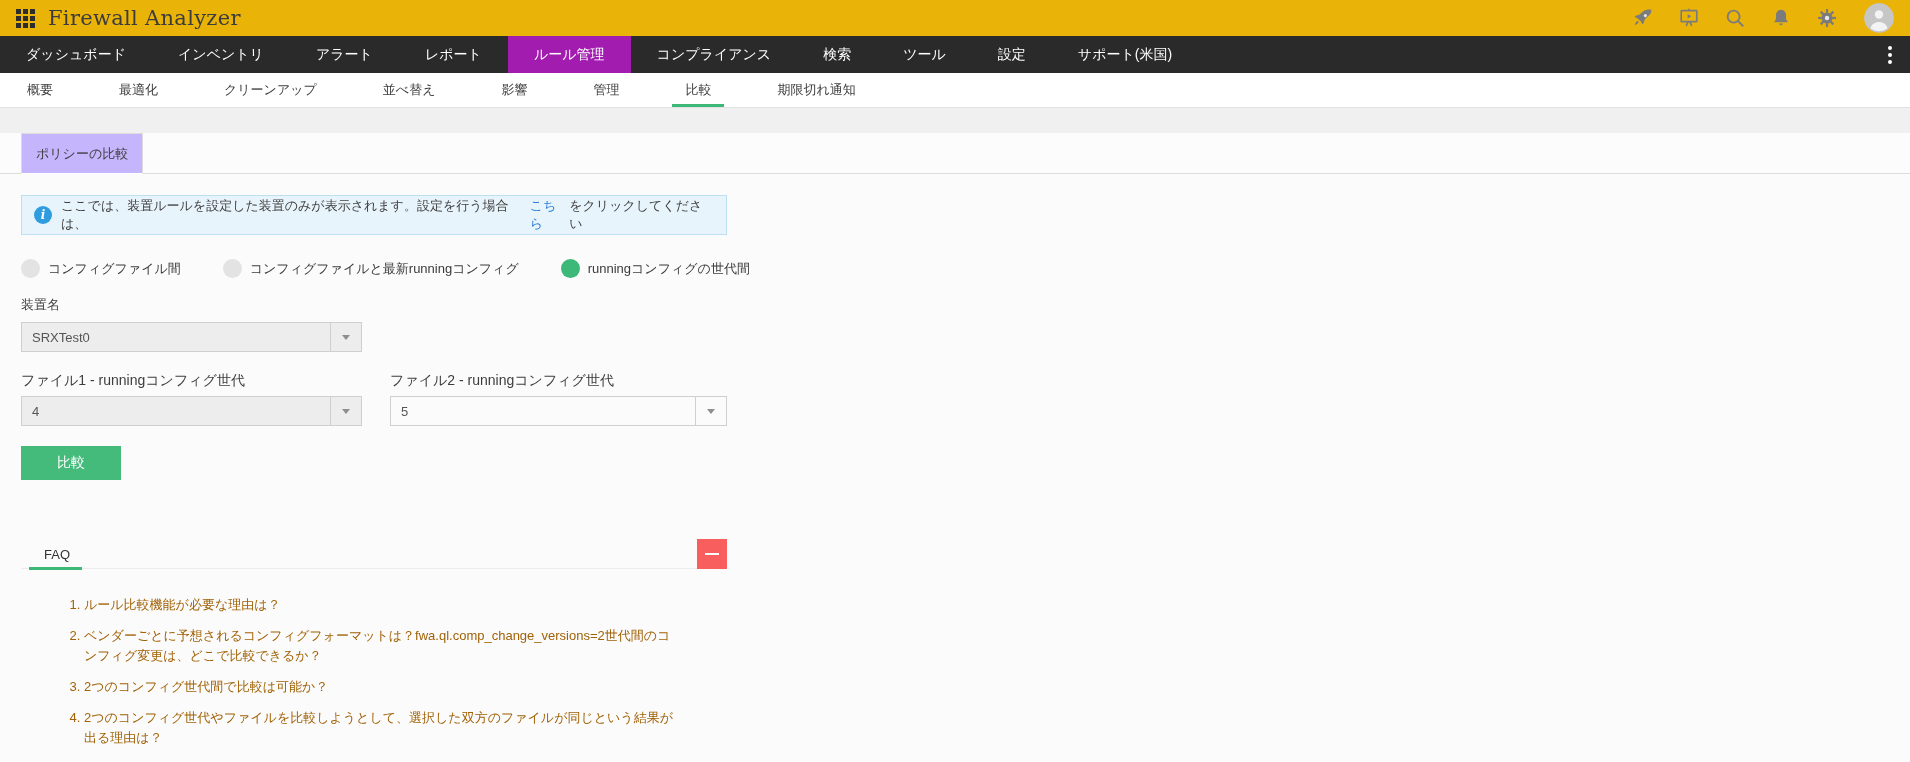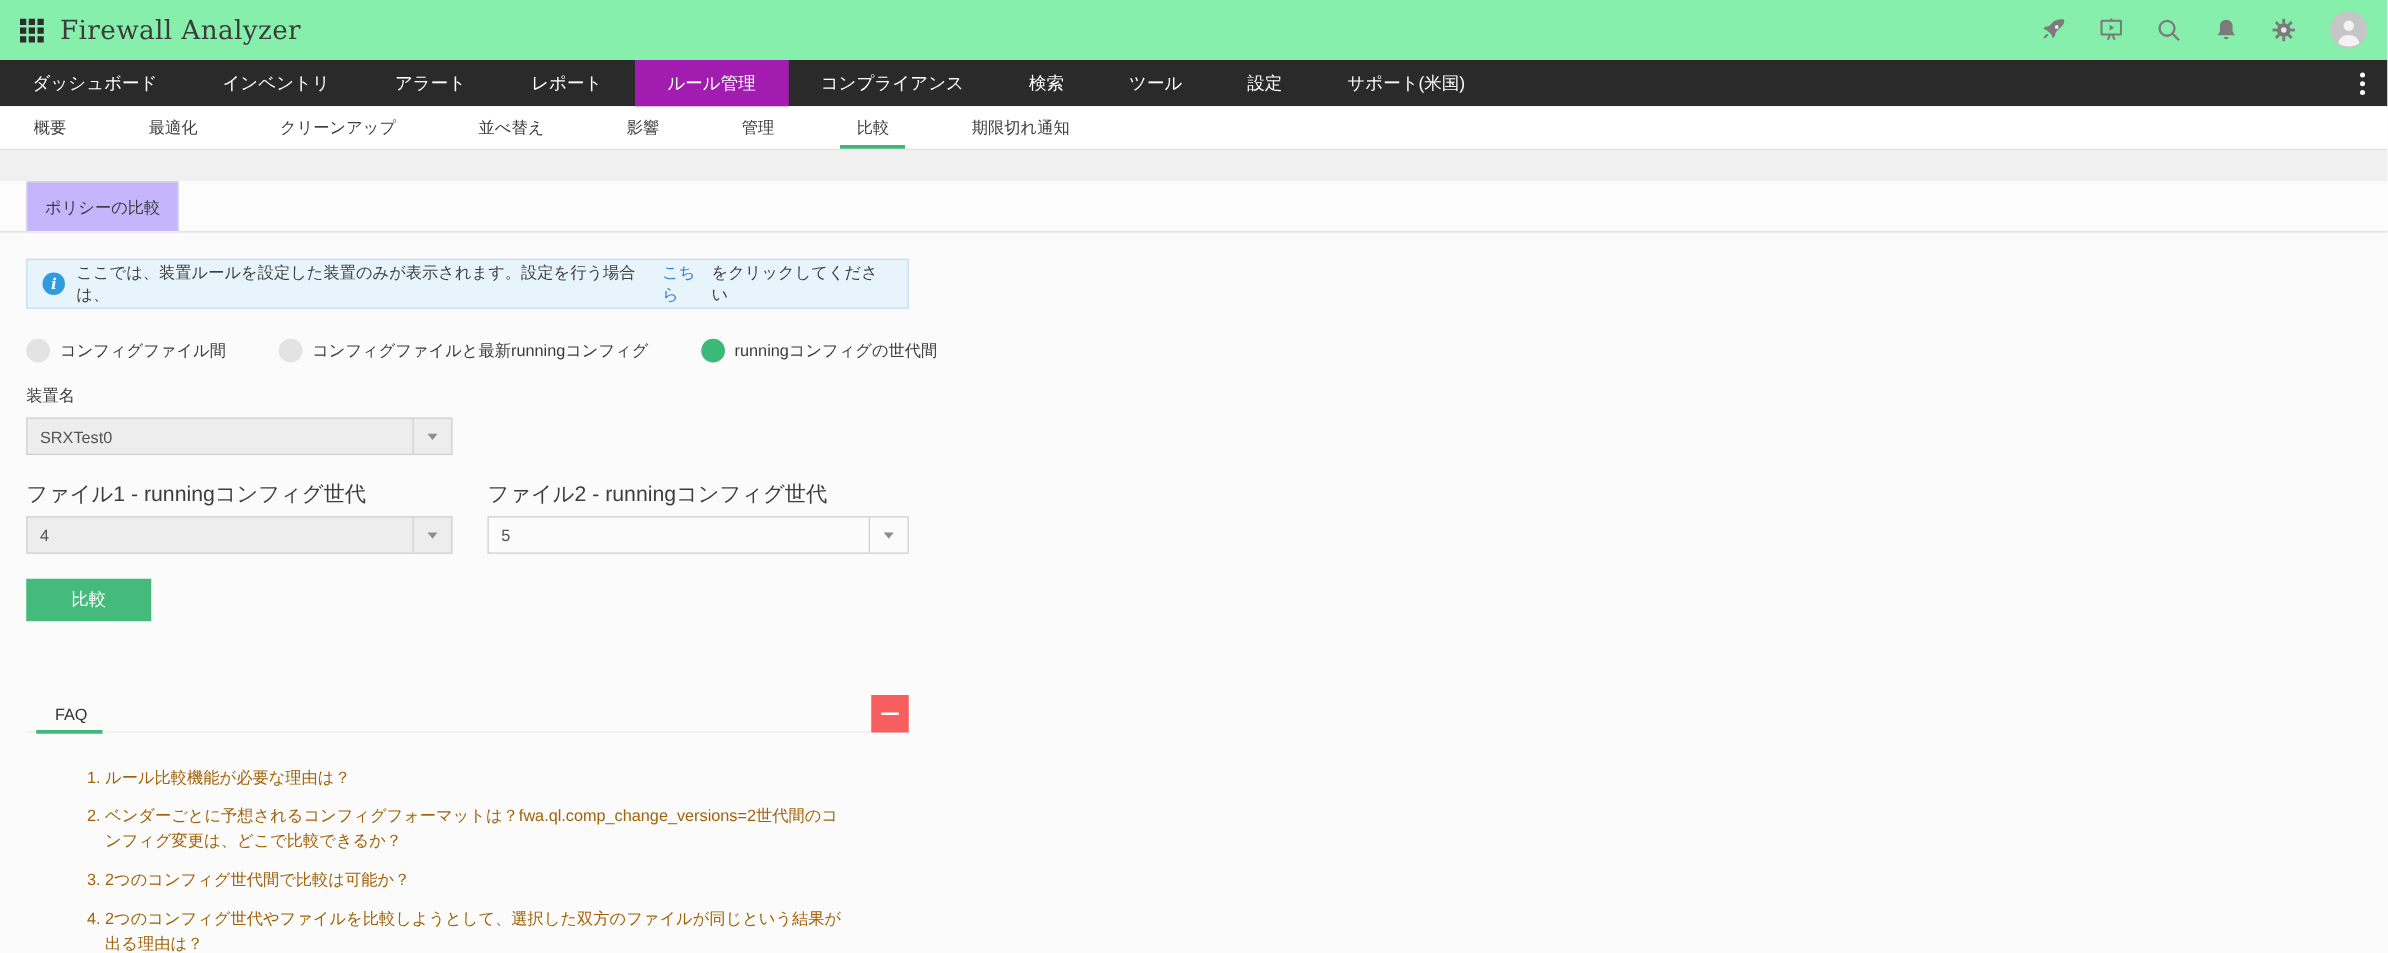--- a/index.html
+++ b/index.html
@@ -4,21 +4,21 @@
 <style>
   * { box-sizing: border-box; }
   html,body { margin:0; padding:0; }
   body {
     width:1910px; height:762px; overflow:hidden;
     background:#fbfbfb; color:#3b3b3b;
     font-family:"Liberation Sans","DejaVu Sans",sans-serif;
   }
 
   
-  .header { height:48px; background:#86efac; display:flex; align-items:center; padding:0 16px; }
+  .header { height:36px; background:#eab308; display:flex; align-items:center; padding:0 16px; }
   .grid-icon { display:grid; grid-template-columns:repeat(3,5px); grid-gap:2px; margin-right:13px; cursor:pointer; }
   .grid-icon i { width:5px; height:5px; background:#2d2d2d; display:block; }
   .app-title { font-family:"DejaVu Serif","Liberation Serif",serif; font-size:21px; color:#3c3c3c; letter-spacing:.3px; }
   .header-actions { margin-left:auto; display:flex; align-items:center; gap:24px; }
   .hicon { display:block; cursor:pointer; }
   .avatar { width:30px; height:30px; border-radius:50%; overflow:hidden; cursor:pointer; margin-left:2px; }
 
   
   .nav { height:37px; background:#2a2a2a; display:flex; align-items:stretch; }
   .nav-item { color:#fff; font-size:14px; line-height:37px; padding:0 26px; cursor:pointer; white-space:nowrap; }
@@ -55,21 +55,21 @@
   .field-label { margin-top:18px; font-size:13px; color:#3d3d3d; }
   .select { width:341px; height:30px; border:1px solid #cfcfcf; background:#ededed;
             display:flex; align-items:center; font-size:13px; color:#555; cursor:pointer; }
   .select.light { background:#fbfbfb; }
   .select .val { padding-left:10px; flex:1; }
   .select .arrow-btn { width:31px; align-self:stretch; border-left:1px solid #cfcfcf;
                        display:flex; align-items:center; justify-content:center; }
   .select .arrow { width:0; height:0; border:4px solid transparent; border-top:5px solid #8e8e8e; margin-top:5px; }
   .mt8 { margin-top:8px;align-items:center; }
 
-  .file-labels { margin-top:20px; display:flex; font-size:17px; color:#3d3d3d; }
+  .file-labels { margin-top:20px; display:flex; font-size:14px; color:#3d3d3d; }
   .file-labels .col1 { width:341px; margin-right:28px; }
   .file-selects { margin-top:6px; display:flex; gap:28px; }
   .file-selects .select.light { width:337px; }
 
   .compare-btn { margin-top:20px; width:100px; height:34px; background:#44ba7b; color:#fff;
                  border:none; font-size:14px; font-family:inherit; cursor:pointer; display:block; }
 
   
   .faq { margin-top:59px; width:706px; }
   .faq-header { position:relative; height:30px; border-bottom:1px solid #ececec; }

